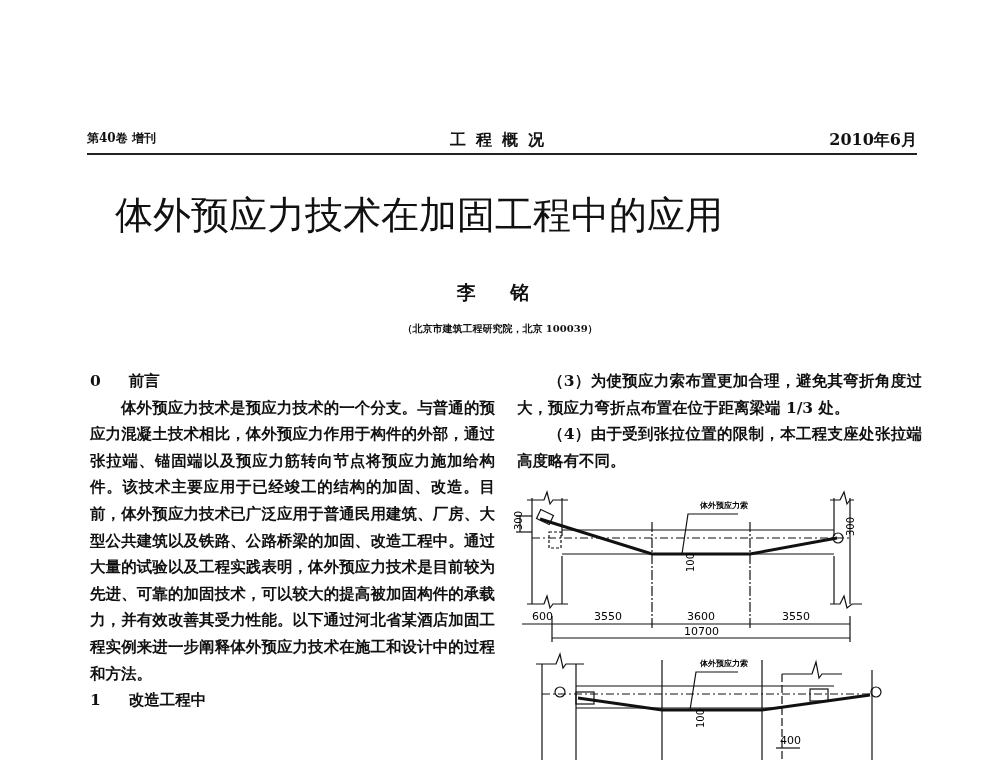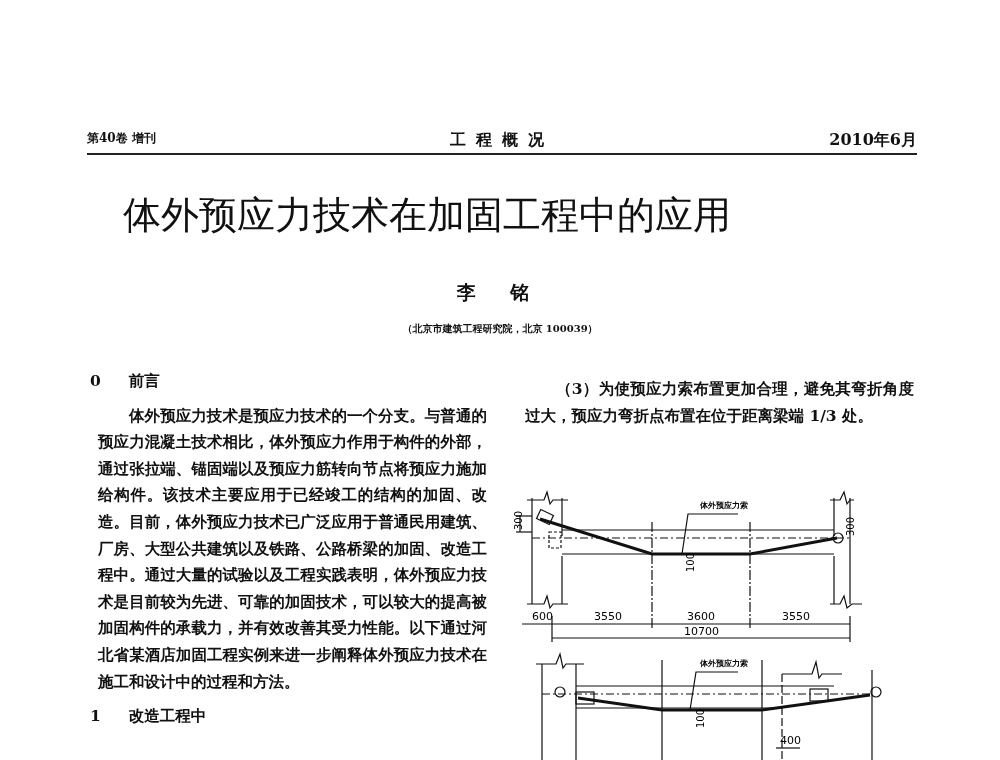--- a/index.html
+++ b/index.html
@@ -3,28 +3,28 @@
 <meta charset="utf-8">
 <style>
   html, body { margin: 0; padding: 0; background: #ffffff; }
   body { width: 1000px; height: 760px; position: relative; overflow: hidden; color: #111; font-family: "DejaVu Serif", serif; }
   .abs { position: absolute; }
   .header-row { left: 87px; top: 126px; width: 830px; height: 28px; }
   .hdr-left { position: absolute; left: 0; top: 4px; font-size: 12px; font-weight: bold; letter-spacing: 0px; }
   .hdr-center { position: absolute; left: 0; width: 100%; text-align: center; top: 4px; font-size: 16px; font-weight: bold; letter-spacing: 10px; }
   .hdr-right { position: absolute; right: 0; top: 4px; font-size: 16px; font-weight: bold; margin-left: 31px; }
   .hdr-rule { left: 87px; top: 153px; width: 830px; height: 2px; background: #222; }
-  .title { left: 8px; width: 838px; top: 190px; text-align: center; font-size: 38px; font-weight: normal; letter-spacing: 0px; }
+  .title { left: 0; width: 838px; top: 190px; text-align: center; font-size: 38px; font-weight: normal; letter-spacing: 0px; }
   .author { left: 0; width: 1000px; top: 280px; text-align: center; font-size: 19px; font-weight: bold; letter-spacing: 14px; }
   .affil { left: 0; width: 1000px; top: 322px; text-align: center; font-size: 10px; font-weight: bold; }
   .col { font-size: 15.5px; line-height: 26.6px; font-weight: bold; }
   .col-left { left: 90px; top: 368px; width: 405px; }
   .col-right { left: 517px; top: 368px; width: 405px; }
   .sec-head { display: flex; gap: 28px; }
-  .para { text-indent: 2em; text-align: justify; margin: 8px; }
+  .para { text-indent: 2em; text-align: justify; margin: 0; }
   .fig { left: 512px; top: 486px; }
   svg text { font-family: "DejaVu Sans", sans-serif; }
 </style>
 </head>
 <body>
 
 <div class="abs header-row">
   <span class="hdr-left">第40卷  增刊</span>
   <span class="hdr-center">工程概况</span>
   <span class="hdr-right">2010年6月</span>
@@ -42,20 +42,21 @@
   </div>
   <p class="para">体外预应力技术是预应力技术的一个分支。与普通的预应力混凝土技术相比，体外预应力作用于构件的外部，通过张拉端、锚固端以及预应力筋转向节点将预应力施加给构件。该技术主要应用于已经竣工的结构的加固、改造。目前，体外预应力技术已广泛应用于普通民用建筑、厂房、大型公共建筑以及铁路、公路桥梁的加固、改造工程中。通过大量的试验以及工程实践表明，体外预应力技术是目前较为先进、可靠的加固技术，可以较大的提高被加固构件的承载力，并有效改善其受力性能。以下通过河北省某酒店加固工程实例来进一步阐释体外预应力技术在施工和设计中的过程和方法。</p>
   <div class="sec-head">
     <span>1</span>
     <span>改造工程中</span>
   </div>
 </div>
 
 <div class="abs col col-right">
   <p class="para">（3）为使预应力索布置更加合理，避免其弯折角度过大，预应力弯折点布置在位于距离梁端 1/3 处。</p>
+  <p class="para">（4）由于受到张拉位置的限制，本工程支座处张拉端高度略有不同。</p>
 </div>
 
 <div class="abs fig">
   <svg width="400" height="274" viewBox="0 0 400 274">
     <g stroke="#111" fill="none" stroke-width="1.2">
 
       <line x1="20" y1="12" x2="20" y2="118"></line>
       <line x1="50" y1="12" x2="50" y2="50"></line>
       <line x1="50" y1="70" x2="50" y2="118"></line>
       <polyline points="15,14 32,14 35,6 38,18 41,14 56,14"></polyline>

